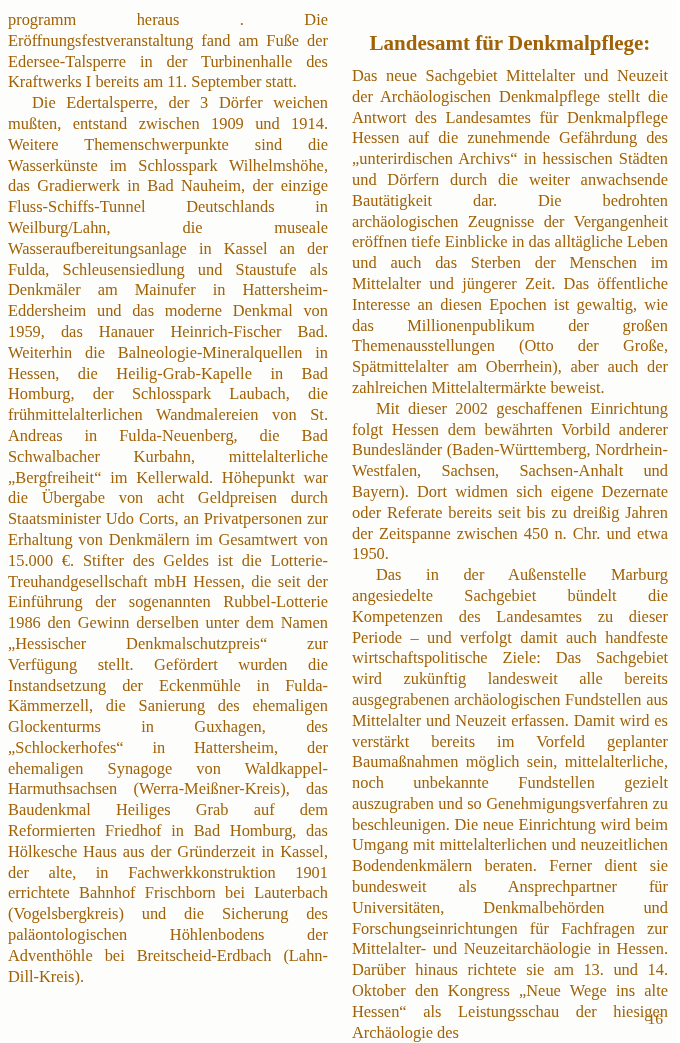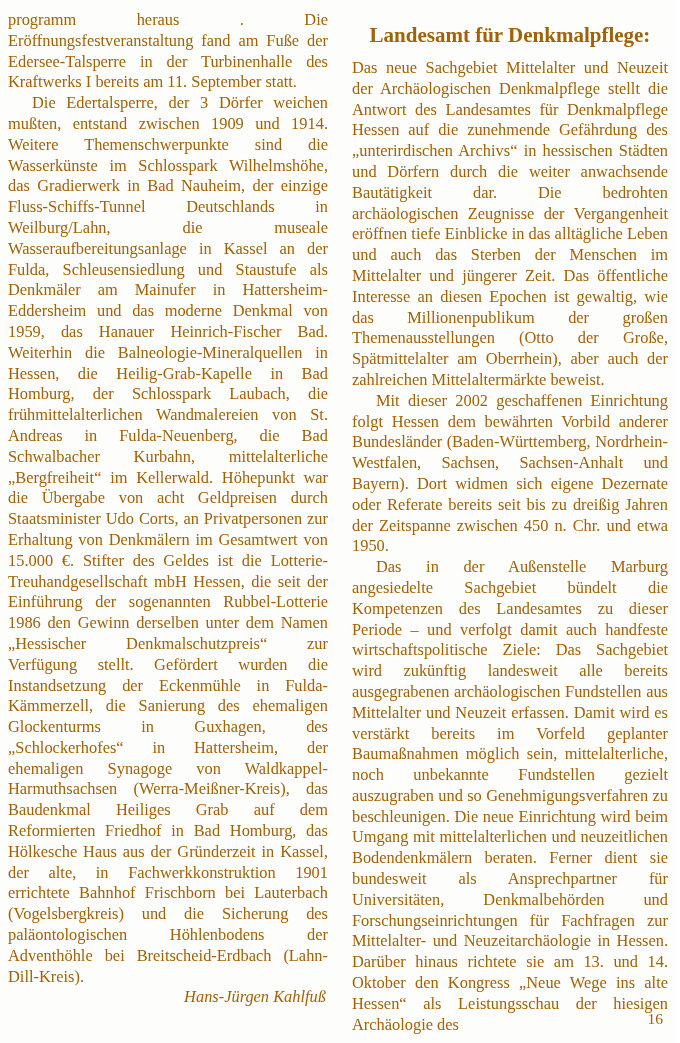--- a/index.html
+++ b/index.html
@@ -39,21 +39,21 @@
   .para.indent {
     text-indent: 24px;
   }
   .signature {
     margin: 0;
     font-style: italic;
     text-align: right;
     padding-right: 2px;
   }
   .headline {
-    margin: 12px 0 9px 0;
+    margin: 20px 0 9px 0;
     font-size: 21px;
     line-height: 27px;
     font-weight: bold;
     text-align: center;
     -webkit-hyphens: none;
     hyphens: none;
   }
   .headline span { display: block; }
   .page-number {
     position: absolute;
@@ -64,21 +64,20 @@
 </style>
 </head>
 <body>
 
 <div class="page">
   <div class="columns">
 
     <div class="col col-left">
       <p class="para">programm heraus . Die Eröffnungsfestveranstaltung fand am Fuße der Edersee-Talsperre in der Turbinenhalle des Kraftwerks I bereits am 11. September statt.</p>
       <p class="para indent">Die Edertalsperre, der 3 Dörfer weichen mußten, entstand zwischen 1909 und 1914. Weitere Themenschwerpunkte sind die Wasserkünste im Schlosspark Wilhelmshöhe, das Gradierwerk in Bad Nauheim, der einzige Fluss-Schiffs-Tunnel Deutschlands in Weilburg/Lahn, die museale Wasseraufbereitungsanlage in Kassel an der Fulda, Schleusensiedlung und Staustufe als Denkmäler am Mainufer in Hattersheim-Eddersheim und das moderne Denkmal von 1959, das Hanauer Heinrich-Fischer Bad. Weiterhin die Balneologie-Mineralquellen in Hessen, die Heilig-Grab-Kapelle in Bad Homburg, der Schlosspark Laubach, die frühmittelalterlichen Wandmalereien von St. Andreas in Fulda-Neuenberg, die Bad Schwalbacher Kurbahn, mittelalterliche „Bergfreiheit“ im Kellerwald. Höhepunkt war die Übergabe von acht Geldpreisen durch Staatsminister Udo Corts, an Privatpersonen zur Erhaltung von Denkmälern im Gesamtwert von 15.000 €. Stifter des Geldes ist die Lotterie-Treuhandgesellschaft mbH Hessen, die seit der Einführung der sogenannten Rubbel-Lotterie 1986 den Gewinn derselben unter dem Namen „Hessischer Denkmalschutzpreis“ zur Verfügung stellt. Gefördert wurden die Instandsetzung der Eckenmühle in Fulda-Kämmerzell, die Sanierung des ehemaligen Glockenturms in Guxhagen, des „Schlockerhofes“ in Hattersheim, der ehemaligen Synagoge von Waldkappel-Harmuthsachsen (Werra-Meißner-Kreis), das Baudenkmal Heiliges Grab auf dem Reformierten Friedhof in Bad Homburg, das Hölkesche Haus aus der Gründerzeit in Kassel, der alte, in Fachwerkkonstruktion 1901 errichtete Bahnhof Frischborn bei Lauterbach (Vogelsbergkreis) und die Sicherung des paläontologischen Höhlenbodens der Adventhöhle bei Breitscheid-Erdbach (Lahn-Dill-Kreis).</p>
-      <p class="signature">Hans-Jürgen Kahlfuß</p>
     </div>
 
     <div class="col col-right">
       <h1 class="headline">
         <span>Landesamt für Denkmalpflege:</span>
       </h1>
       <p class="para">Das neue Sachgebiet Mittelalter und Neuzeit der Archäologischen Denkmalpflege stellt die Antwort des Landesamtes für Denkmalpflege Hessen auf die zunehmende Gefährdung des „unterirdischen Archivs“ in hessischen Städten und Dörfern durch die weiter anwachsende Bautätigkeit dar. Die bedrohten archäologischen Zeugnisse der Vergangenheit eröffnen tiefe Einblicke in das alltägliche Leben und auch das Sterben der Menschen im Mittelalter und jüngerer Zeit. Das öffentliche Interesse an diesen Epochen ist gewaltig, wie das Millionenpublikum der großen Themenausstellungen (Otto der Große, Spätmittelalter am Oberrhein), aber auch der zahlreichen Mittelaltermärkte beweist.</p>
       <p class="para indent">Mit dieser 2002 geschaffenen Einrichtung folgt Hessen dem bewährten Vorbild anderer Bundesländer (Baden-Württemberg, Nordrhein-Westfalen, Sachsen, Sachsen-Anhalt und Bayern). Dort widmen sich eigene Dezernate oder Referate bereits seit bis zu dreißig Jahren der Zeitspanne zwischen 450 n. Chr. und etwa 1950.</p>
       <p class="para indent">Das in der Außenstelle Marburg angesiedelte Sachgebiet bündelt die Kompetenzen des Landesamtes zu dieser Periode – und verfolgt damit auch handfeste wirtschaftspolitische Ziele: Das Sachgebiet wird zukünftig landesweit alle bereits ausgegrabenen archäologischen Fundstellen aus Mittelalter und Neuzeit erfassen. Damit wird es verstärkt bereits im Vorfeld geplanter Baumaßnahmen möglich sein, mittelalterliche, noch unbekannte Fundstellen gezielt auszugraben und so Genehmigungsverfahren zu beschleunigen. Die neue Einrichtung wird beim Umgang mit mittelalterlichen und neuzeitlichen Bodendenkmälern beraten. Ferner dient sie bundesweit als Ansprechpartner für Universitäten, Denkmalbehörden und Forschungseinrichtungen für Fachfragen zur Mittelalter- und Neuzeitarchäologie in Hessen. Darüber hinaus richtete sie am 13. und 14. Oktober den Kongress „Neue Wege ins alte Hessen“ als Leistungsschau der hiesigen Archäologie des</p>
     </div>

